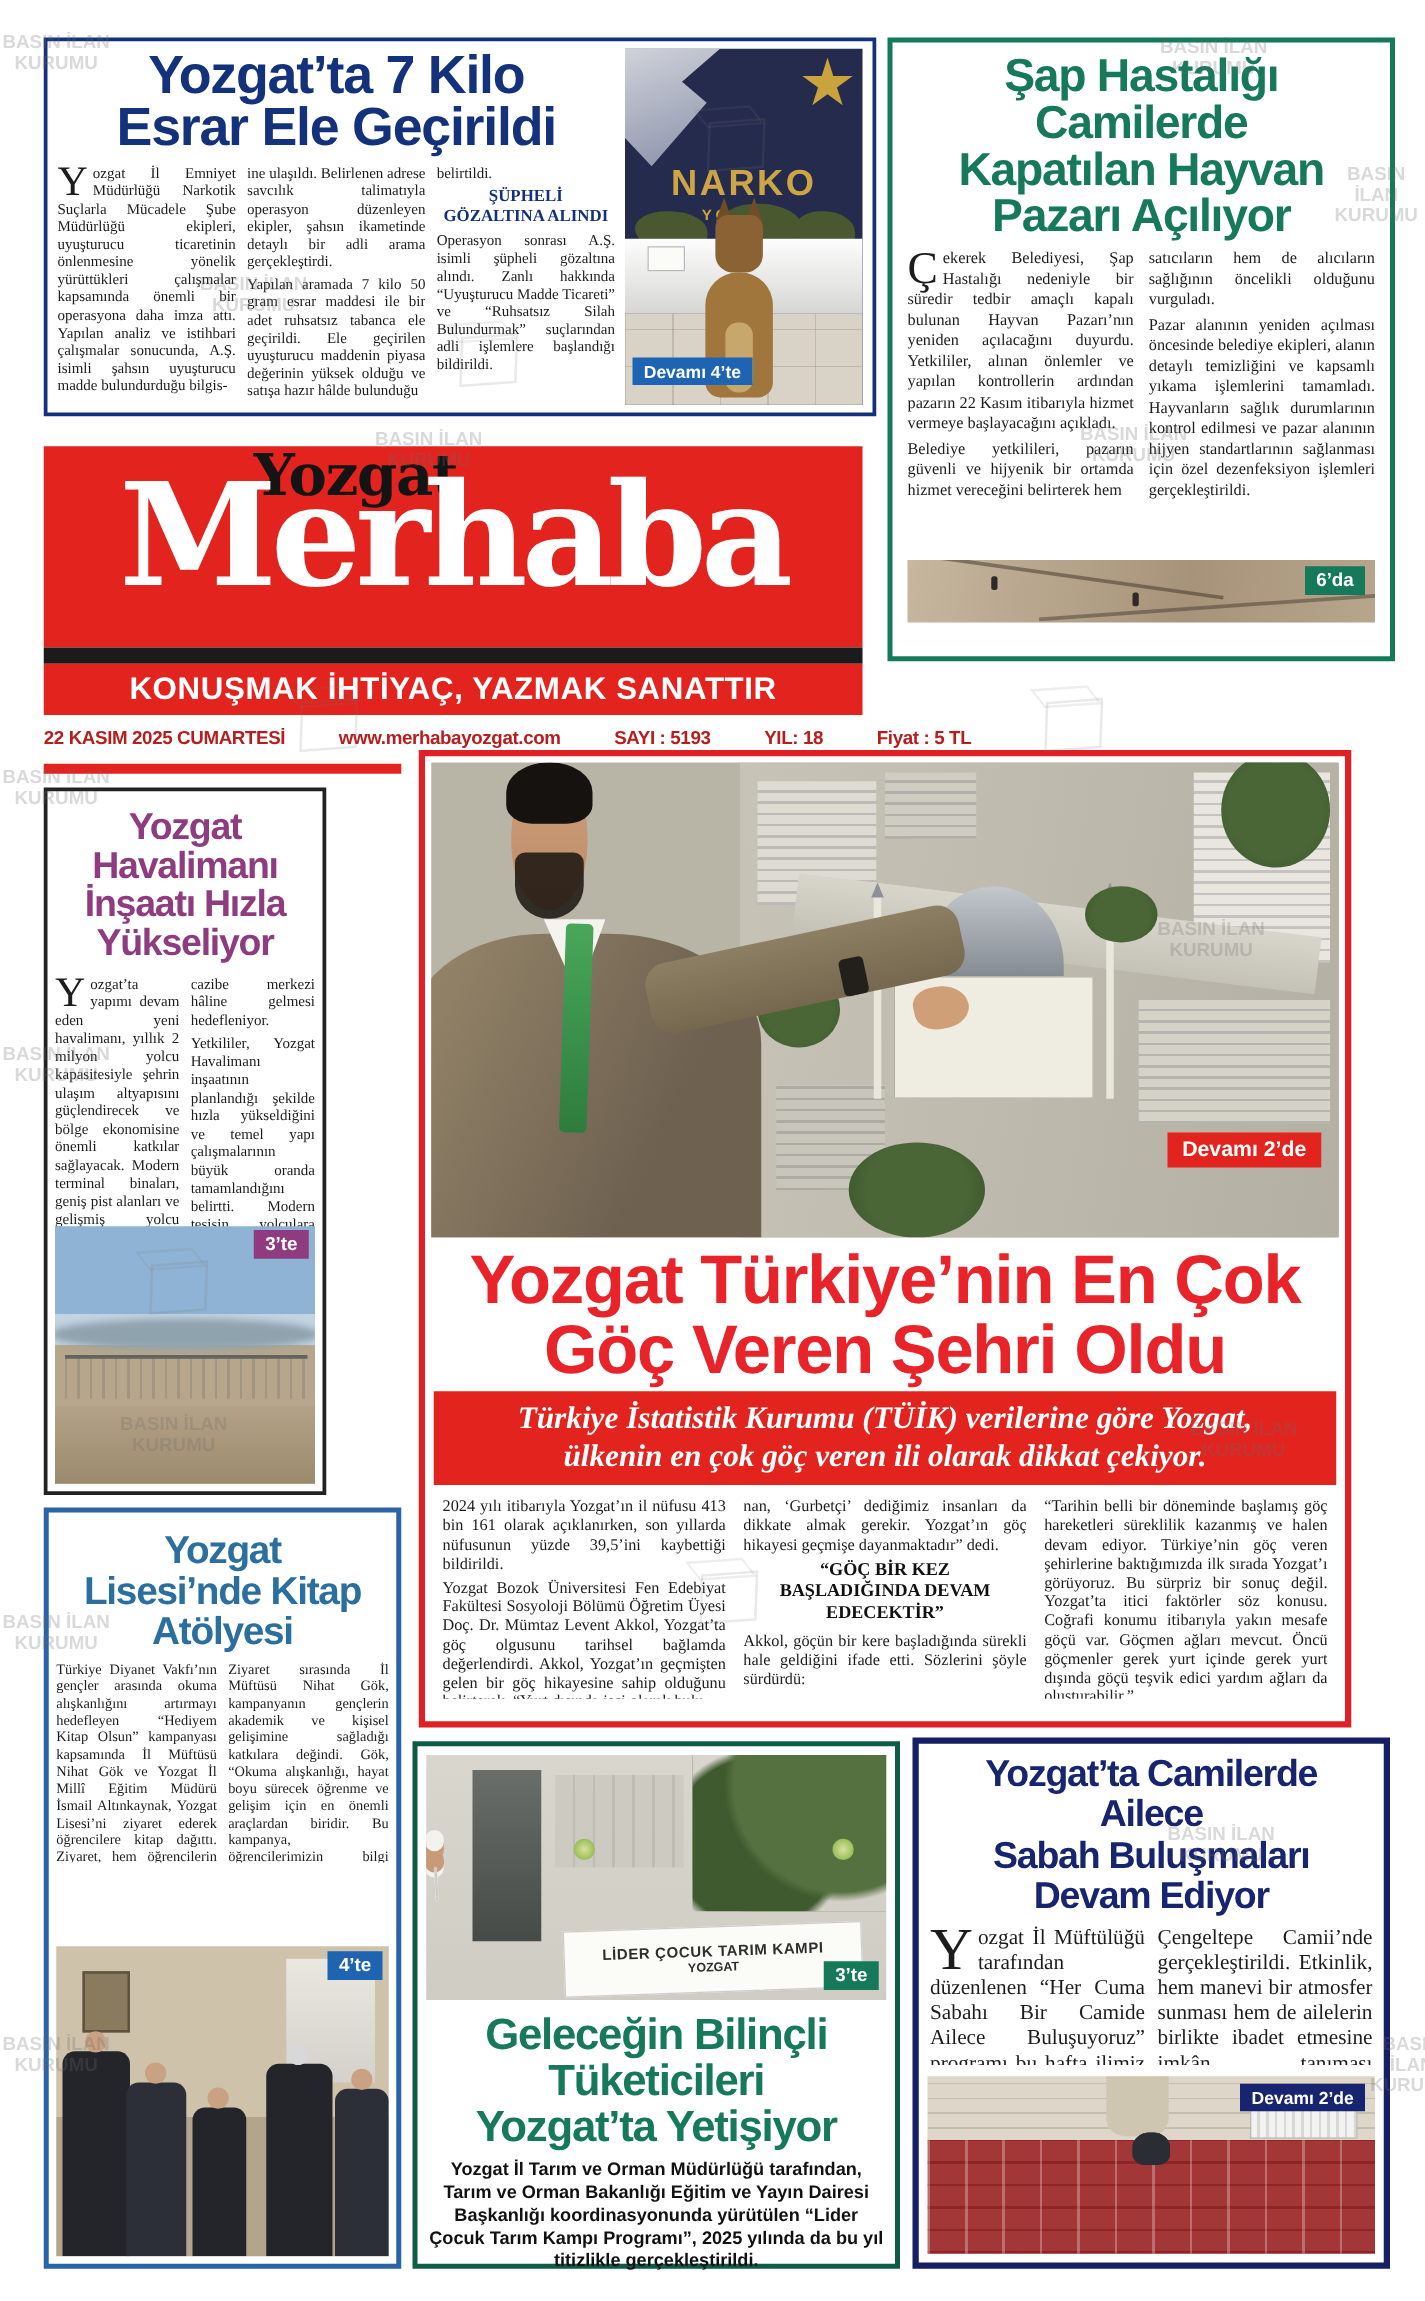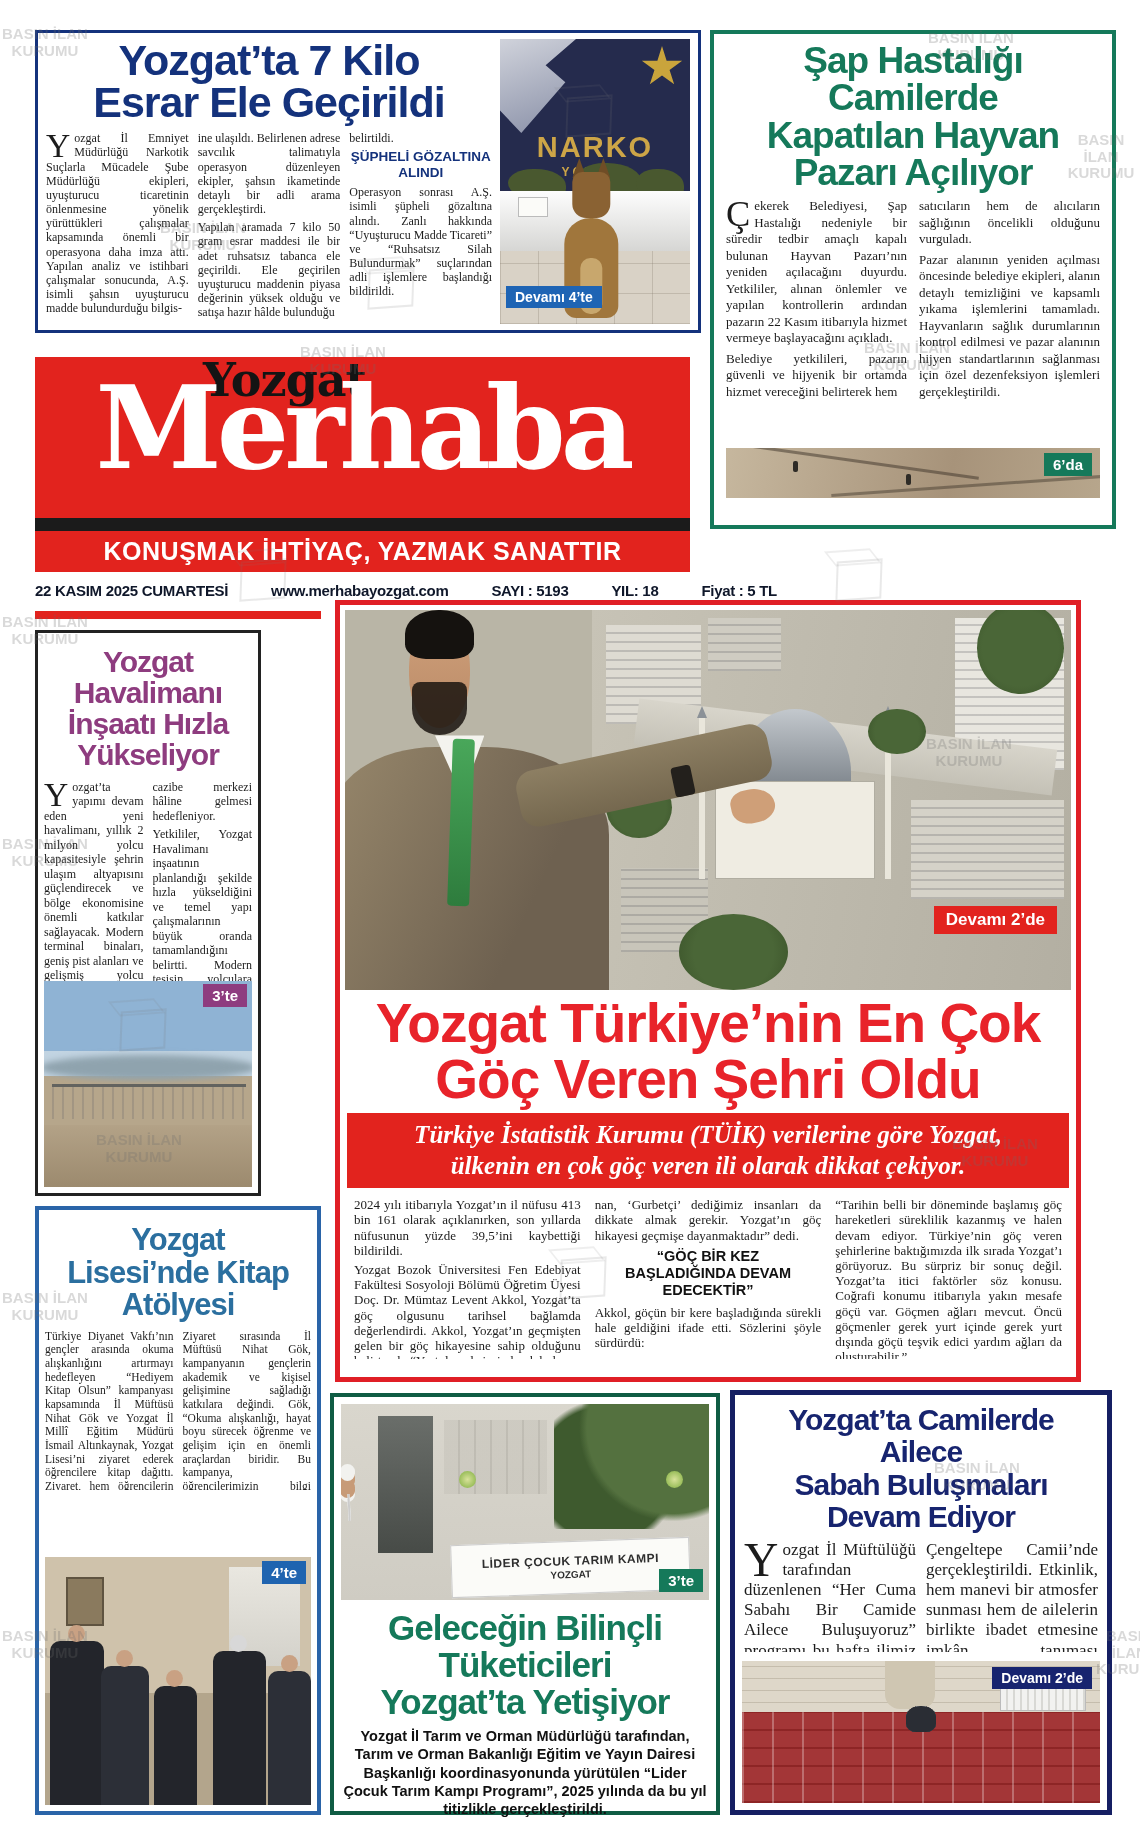--- a/index.html
+++ b/index.html
@@ -9,21 +9,21 @@
 
   
   .box { position:absolute; background:#fff; }
   .hl { font-family:"Liberation Sans", sans-serif; font-weight:700; text-align:center;
         line-height:1.0; letter-spacing:-1px; }
   .hl .line { display:block; }
   .cols { display:flex; }
   .cols > .col { flex:1 1 0; min-width:0; overflow:hidden; }
   p { text-align:justify; margin:0 0 4px 0; }
   .dc::first-letter { float:left; font-size:2.8em; line-height:.78; padding:2px 4px 0 0; font-weight:400; }
-  .subhead { font-family:Liberation Sans, sans-serif; font-weight:700; text-align:center; margin:3px 0 4px; }
+  .subhead { font-family:Liberation Serif, serif; font-weight:700; text-align:center; margin:3px 0 4px; }
   .badge { position:absolute; z-index:4; font-family:"Liberation Sans", sans-serif; font-weight:700;
            color:#fff; font-size:14px; padding:3px 9px; white-space:nowrap; }
   .ph { position:relative; overflow:hidden; }
   .ph i, .ph b, .ph u { position:absolute; display:block; font-style:normal; text-decoration:none; }
 
   
   .wm { position:absolute; z-index:20; pointer-events:none; text-align:center;
         font-family:"Liberation Sans", sans-serif; font-weight:700; font-size:15px;
         line-height:1.1; color:rgba(110,110,110,.26); }
   .wm span { display:block; }
@@ -81,21 +81,21 @@
                   font-family:"DejaVu Serif", serif; font-weight:700; font-size:114px;
                   line-height:1; letter-spacing:-5px; }
   .mast-yozgat { position:absolute; left:168px; top:-4px; color:#141414;
                  font-family:"DejaVu Serif", serif; font-weight:700; font-size:46px; letter-spacing:-1px; }
   .mast-black { left:35px; top:518px; width:655px; height:13px; background:#1b1b1b; position:absolute; }
   .mast-slogan { left:35px; top:531px; width:655px; height:41px; background:#e2231e; position:absolute;
                  color:#fff; text-align:center; font-family:"Liberation Sans", sans-serif;
                  font-weight:700; font-size:25px; line-height:41px; letter-spacing:.5px; }
   .dateline { left:35px; top:577px; width:742px; height:26px; position:absolute; display:flex;
               align-items:center; justify-content:space-between; font-family:"Liberation Sans", sans-serif;
-              font-weight:700; font-size:15px; color:#0f172a; letter-spacing:-.3px; }
+              font-weight:700; font-size:15px; color:#b91c1c; letter-spacing:-.3px; }
   .red-rule { left:35px; top:611px; width:286px; height:8px; background:#e2231e; position:absolute; }
 
   
   .hav-box { left:35px; top:630px; width:226px; height:566px; border:3px solid #222; padding:6px; }
   .hav-hl { font-size:30px; color:#8e3c7f; line-height:1.03; margin:8px 0 9px; }
   .hav-cols { gap:9px; font-size:12px; line-height:1.21; height:210px; overflow:hidden; }
   .hav-photo { position:absolute; left:6px; right:6px; bottom:6px; height:206px;
                background:linear-gradient(#8fb3d4 0 34%, #c2d4e2 34% 46%, #b6a68b 46%); }
   .ap-hills { left:-2%; right:-2%; top:36%; height:12%; background:#8fa3ae; border-radius:50%; filter:blur(3px); }
   .ap-bldg  { left:4%; right:3%; top:50%; height:17%; border-top:3px solid #63635f;

